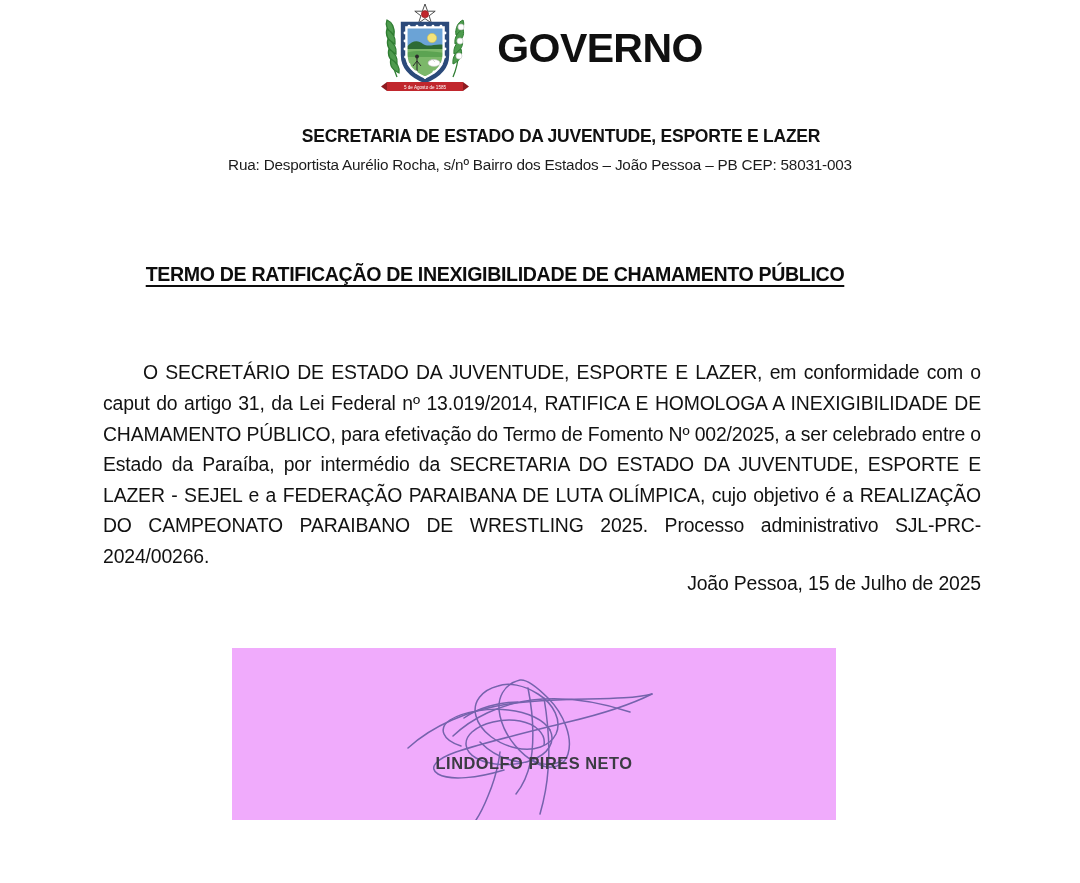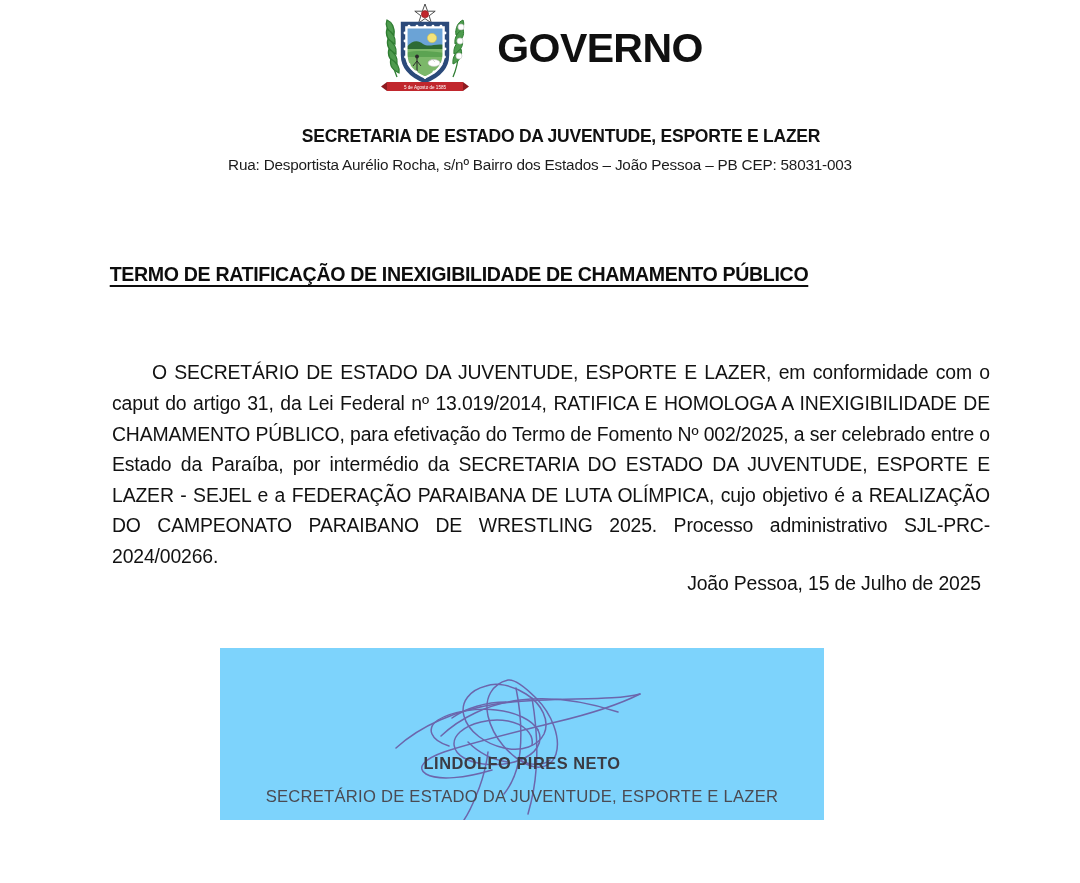--- a/index.html
+++ b/index.html
@@ -76,32 +76,33 @@
   .doc-title {
     position: absolute;
     top: 250px;
     left: 0;
     width: 918px;
     text-align: center;
     font-weight: 700;
     font-size: 19.6px;
     letter-spacing: -0.35px;
     color: #0d0d0d;
+    padding-left: 36px;
   }
   .doc-title u {
     text-decoration: underline;
     text-underline-offset: 3.5px;
     text-decoration-thickness: 1.7px;
   }
 
   
   .body-text {
     position: absolute;
     top: 338px;
-    left: 112px;
+    left: 103px;
     width: 878px;
     text-align: justify;
     text-justify: inter-word;
     font-size: 19.4px;
     line-height: 30.6px;
     color: #121212;
     letter-spacing: -0.15px;
   }
   .body-text .indent {
     display: inline-block;
@@ -117,24 +118,24 @@
     font-size: 19.4px;
     line-height: 30px;
     color: #121212;
     letter-spacing: -0.15px;
   }
 
   
   .signature-block {
     position: absolute;
     top: 648px;
-    left: 220px;
+    left: 232px;
     width: 604px;
     height: 172px;
-    background: #7dd3fc;
+    background: #f0abfc;
   }
   .signature-svg {
     position: absolute;
     top: 0;
     left: 0;
     width: 604px;
     height: 172px;
     display: block;
     pointer-events: none;
   }
@@ -277,14 +278,13 @@
       <path d="M296 40 C300 60 302 84 300 104 C298 122 292 136 284 146"></path>
       <path d="M312 50 C316 74 318 100 316 122 C315 138 312 152 308 166"></path>
       <path d="M268 104 C266 120 262 134 256 148 C252 158 248 166 244 172"></path>
       <path d="M248 94 C258 104 272 112 288 114"></path>
       <path d="M232 70 C246 60 266 54 286 54"></path>
       <path d="M300 112 C310 118 322 118 330 112"></path>
     </g>
   </svg>
 
   <div class="signer-name">LINDOLFO PIRES NETO</div>
-  <div class="signer-title">SECRETÁRIO DE ESTADO DA JUVENTUDE, ESPORTE E LAZER</div>
 </div>
 
 </body></html>

